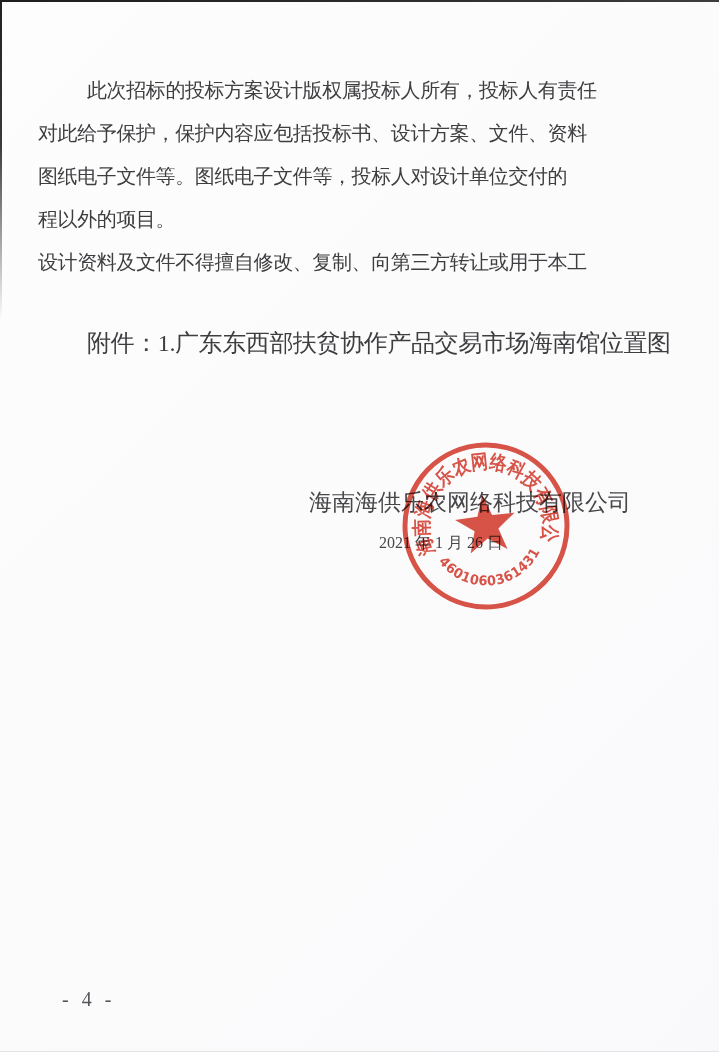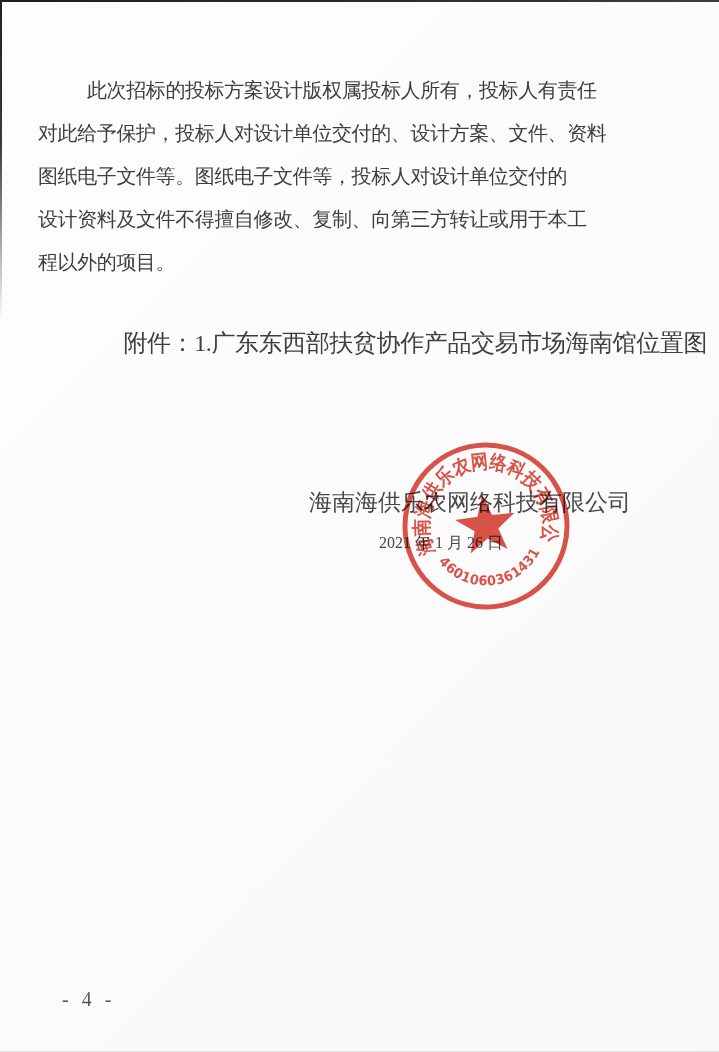--- a/index.html
+++ b/index.html
@@ -40,21 +40,20 @@
   .para .indent{padding-left:49px;}
   
   .attach{
     position:absolute;left:87px;top:321px;width:620px;
     color:#3e3e40;
   }
   .attach .line{
     height:45px;line-height:45px;
     font-size:24px;letter-spacing:-0.4px;
     white-space:nowrap;
-    text-align:right;
   }
   .attach .line2{padding-left:66px;}
   
   .company{
     position:absolute;left:309px;top:488px;
     font-size:23px;letter-spacing:0px;color:#474749;
     white-space:nowrap;line-height:30px;
   }
   .date{
     position:absolute;left:379px;top:528px;
@@ -88,24 +87,24 @@
 <body>
 
 <div class="page">
 
   <div class="edge-top"></div>
   <div class="edge-left"></div>
   <div class="edge-bottom"></div>
 
   <div class="para">
     <div class="line indent">此次招标的投标方案设计版权属投标人所有，投标人有责任</div>
-    <div class="line">对此给予保护，投标人对设计单位交付的、设计方案、文件、资料</div>
+    <div class="line">对此给予保护，保护内容应包括投标书、设计方案、文件、资料</div>
     <div class="line">图纸电子文件等。图纸电子文件等，投标人对设计单位交付的</div>
+    <div class="line">程以外的项目。</div>
     <div class="line">设计资料及文件不得擅自修改、复制、向第三方转让或用于本工</div>
-    <div class="line">程以外的项目。</div>
   </div>
 
   <div class="attach">
     <div class="line">附件：1.广东东西部扶贫协作产品交易市场海南馆位置图</div>
   </div>
 
   <div class="company">海南海供乐农网络科技有限公司</div>
   <div class="date">2021 年 1 月 26 日</div>
 
   <div class="seal">

